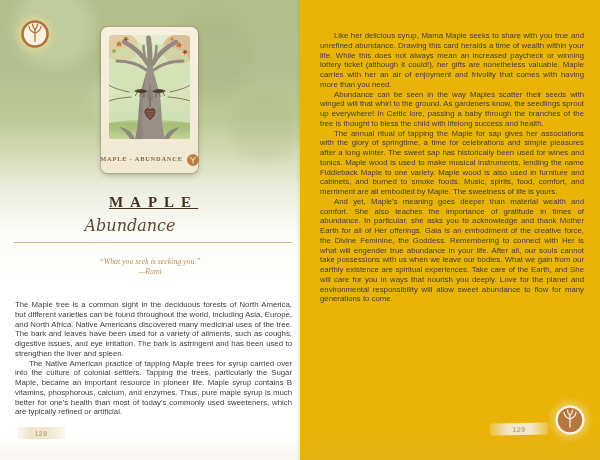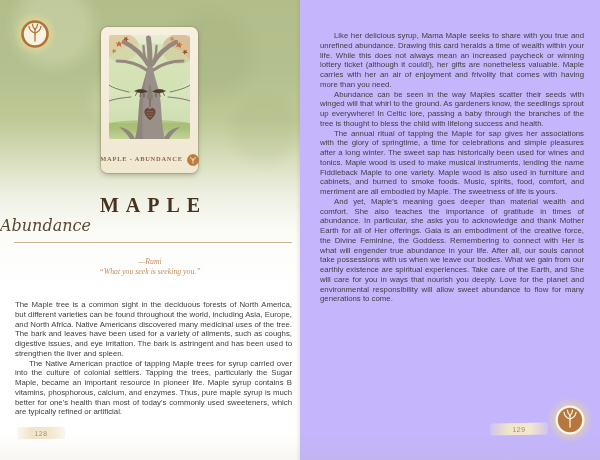--- a/index.html
+++ b/index.html
@@ -34,44 +34,44 @@
     overflow:hidden; box-shadow:inset 0 0 0 1px rgba(130,110,80,0.45); }
   .card-art svg { display:block; width:100%; height:100%; }
   .card-label-row { position:absolute; left:4px; right:4px; bottom:7px; height:16px;
     display:flex; align-items:center; justify-content:center; gap:4px; }
   .card-label { font-family:"Liberation Serif", serif; font-size:6.4px; font-weight:bold;
     letter-spacing:0.8px; color:#8a6a45; white-space:nowrap; }
   .mini-badge { width:12px; height:12px; flex:0 0 auto; }
 
   
   .title { position:absolute; top:194px; left:0; width:300px; text-align:center;
-    font-family:"Liberation Serif", serif; font-size:20px; font-weight:600;
-    letter-spacing:7px; text-indent:7px; color:#46331f; }
-  .subtitle { position:absolute; top:216px; left:0; width:260px; 
+    font-family:"Liberation Serif", serif; font-size:15px; font-weight:600;
+    letter-spacing:7px; text-indent:7px; color:#46331f;text-decoration:underline; }
+  .subtitle { position:absolute; top:216px; left:0; width:260px; text-align:center;
     font-family:"DejaVu Serif", serif; font-style:italic; font-size:16px; color:#5d4730; }
   .divider { position:absolute; top:242px; left:14px; width:278px; height:1px;
     background:#cbb590; border:none; }
   .quote-block { position:absolute; top:257px; left:0; width:300px; text-align:center;
     font-family:"Liberation Serif", serif; font-style:italic; font-size:7.8px;
     line-height:10px; color:#c18f5f; }
   .body-text { position:absolute; }
   .body-left { top:292px; left:15px; width:277px; }
   .body-right { top:31px; left:20px; width:264px; }
   .body-text p { font-size:7.8px; line-height:9.75px; text-align:justify;
     color:#414140; text-indent:14px; }
   .body-text p.no-indent { text-indent:0;margin-top:8px; }
 
   .pagenum { position:absolute; height:12px; padding:0 6px; display:flex; align-items:center;
     justify-content:center; background:linear-gradient(90deg, rgba(240,228,200,0.25), #f0e4c8 30%, #f2e8d0 70%, rgba(240,228,200,0.3));
     border-radius:2px; font-size:7px; color:#a3906c; letter-spacing:0.5px; }
   .pagenum-left { left:17px; top:427px; width:48px; transform:rotate(-0.8deg); }
   .pagenum-right { left:190px; top:423px; width:58px; transform:rotate(-0.8deg); }
 
   
-  .page-right { position:absolute; left:300px; top:0; width:300px; height:460px; background:#c4b5fd; }
+  .page-right { position:absolute; left:300px; top:0; width:300px; height:460px; background:#eab308; }
 </style>
 </head>
 <body>
 
 <div class="book">
 
   <div class="page-left">
 
     <div class="corner-badge badge-tl">
       <svg viewBox="0 0 44 44">
@@ -183,22 +183,22 @@
           </svg>
         </span>
       </div>
     </div>
 
     <div class="title">MAPLE</div>
     <div class="subtitle">Abundance</div>
     <hr class="divider">
 
     <div class="quote-block">
+      <div>“What you seek is seeking you.”</div>
       <div>—Rumi</div>
-      <div>“What you seek is seeking you.”</div>
     </div>
 
     <div class="body-text body-left">
       <p class="no-indent">The Maple tree is a common sight in the deciduous forests of North America, but different varieties can be found throughout the world, including Asia, Europe, and North Africa. Native Americans discovered many medicinal uses of the tree. The bark and leaves have been used for a variety of ailments, such as coughs, digestive issues, and eye irritation. The bark is astringent and has been used to strengthen the liver and spleen.</p>
       <p>The Native American practice of tapping Maple trees for syrup carried over into the culture of colonial settlers. Tapping the trees, particularly the Sugar Maple, became an important resource in pioneer life. Maple syrup contains B vitamins, phosphorous, calcium, and enzymes. Thus, pure maple syrup is much better for one's health than most of today's commonly used sweeteners, which are typically refined or artificial.</p>
     </div>
 
     <div class="pagenum pagenum-left">128</div>
   </div>
 

